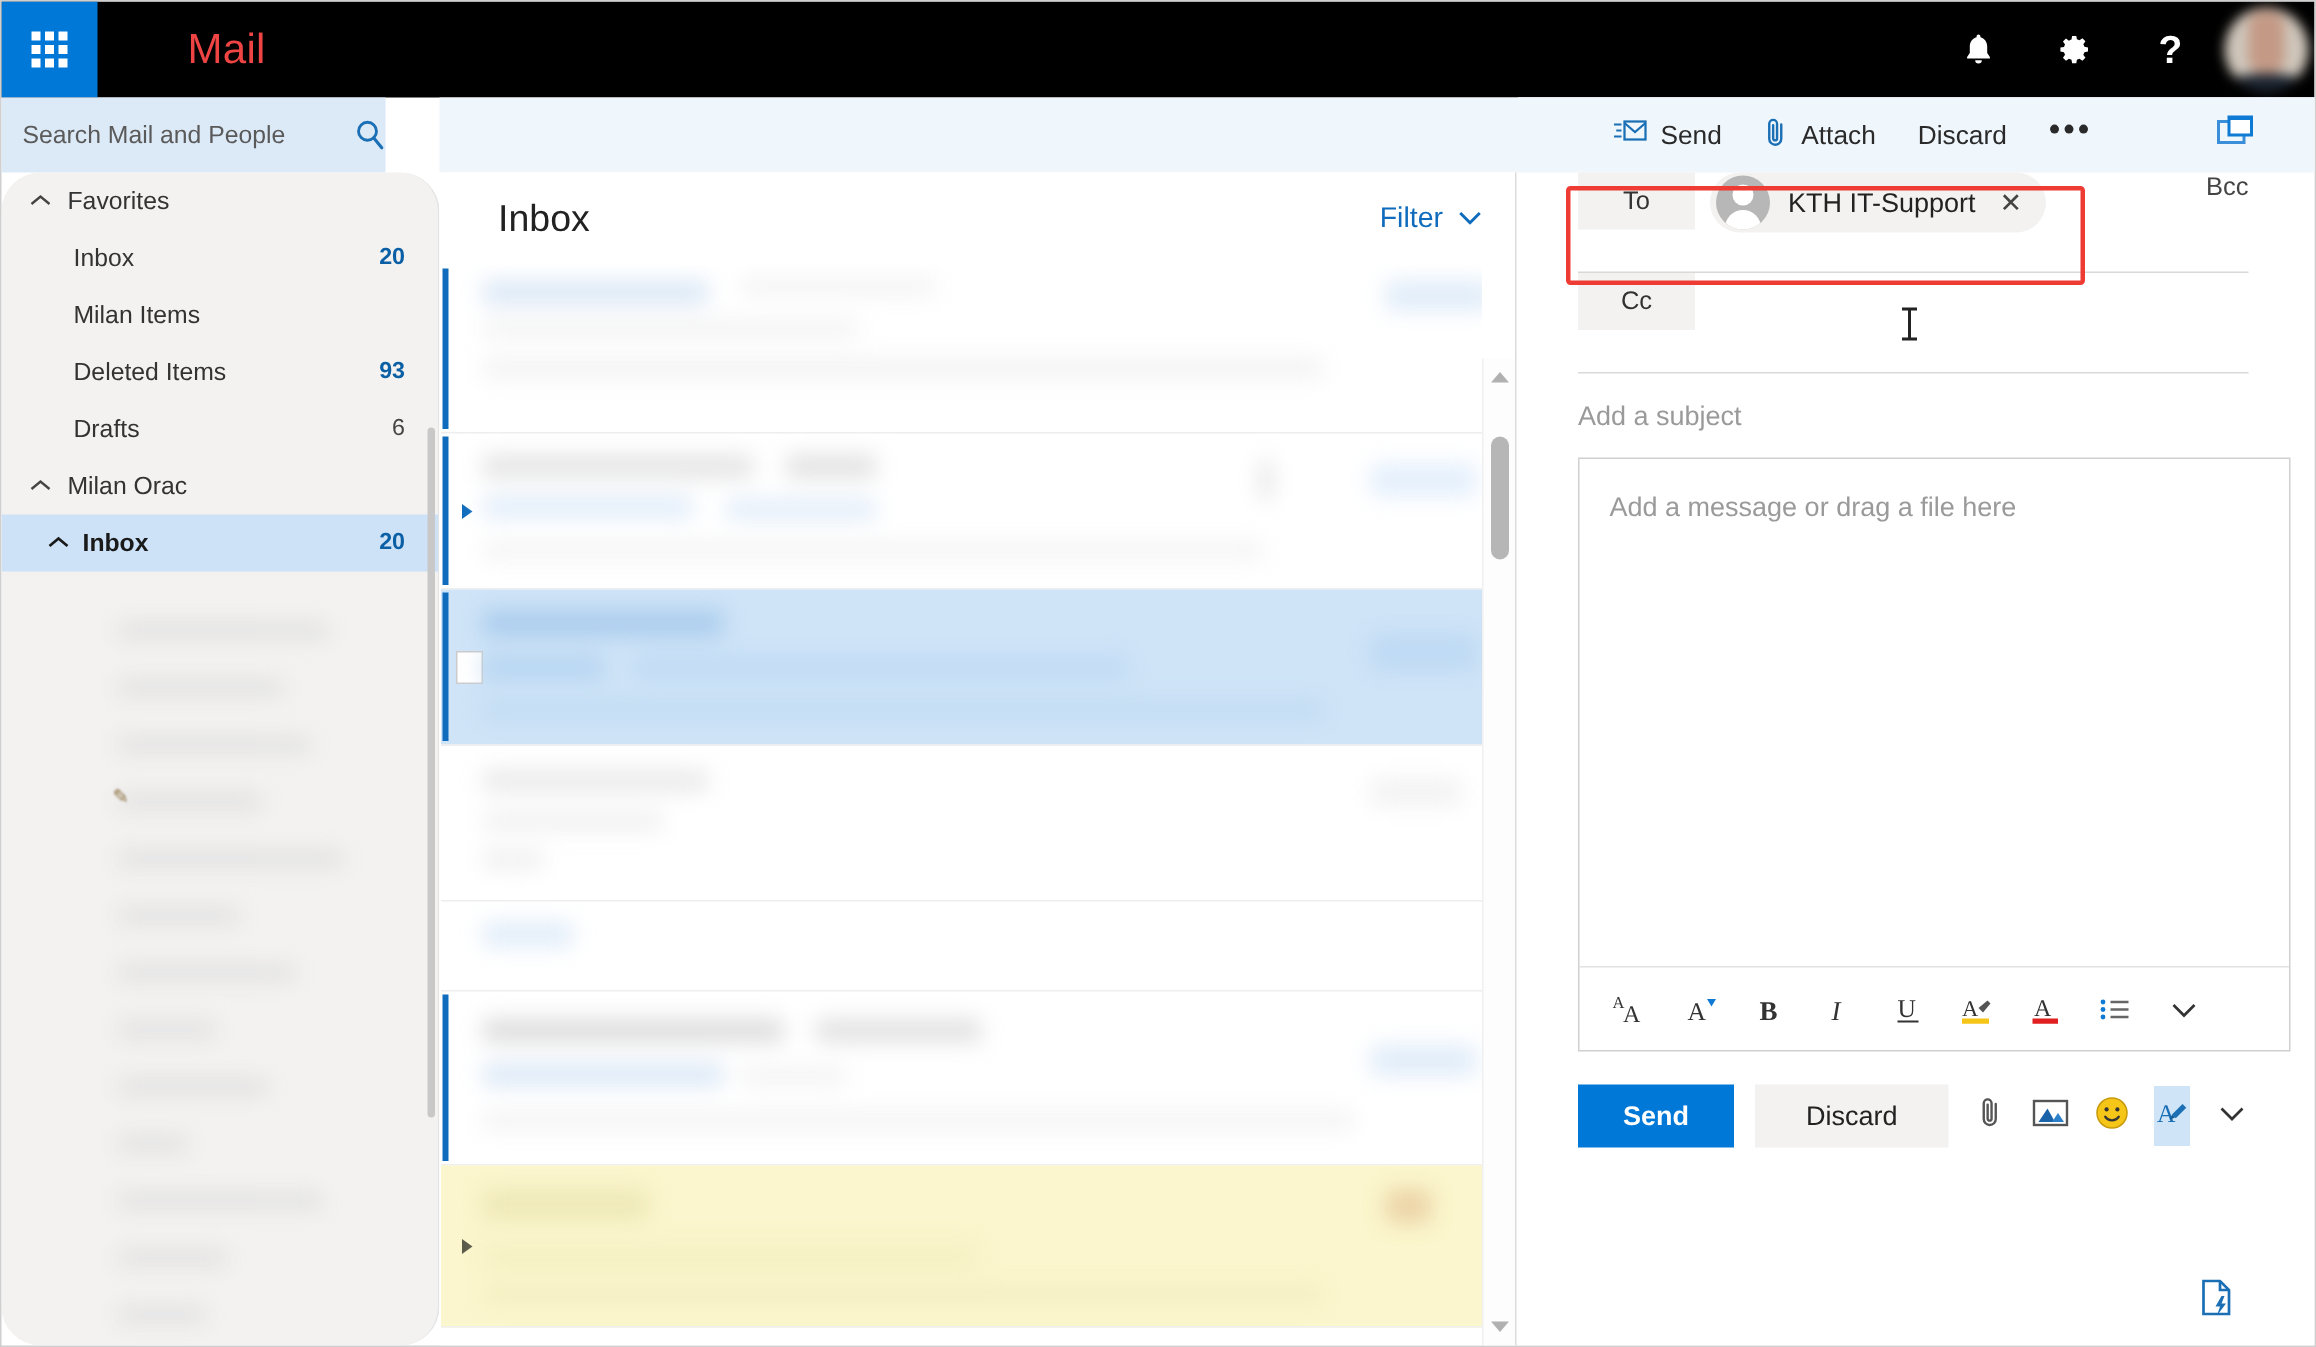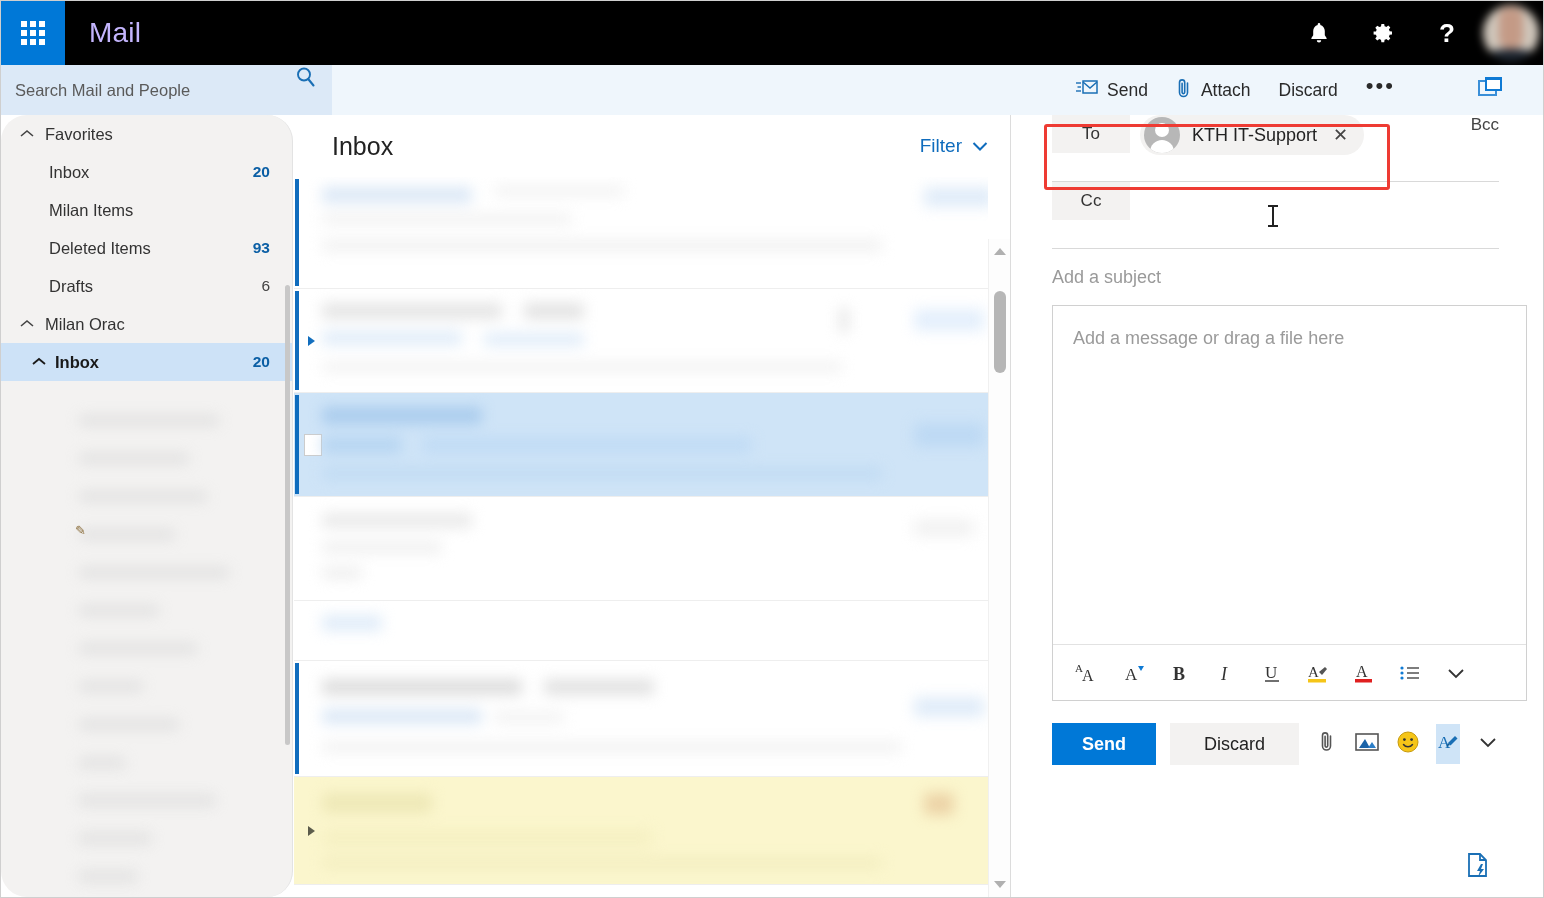--- a/index.html
+++ b/index.html
@@ -26,23 +26,24 @@
     width: 64px; height: 64px; background: #0078d7;
     display: flex; align-items: center; justify-content: center;
     cursor: pointer;
   }
   .waffle-grid {
     display: grid; grid-template-columns: repeat(3, 6px);
     grid-template-rows: repeat(3, 6px); gap: 3px;
   }
   .waffle-grid i { display: block; width: 6px; height: 6px; background: #fff; }
   .app-title {
-    color: #c4b5fd; font-size: 28px; font-weight: 400;
+    color: #ef4444; font-size: 28px; font-weight: 400;
     display: flex; align-items: center; padding-left: 24px;
     letter-spacing: .2px;
+    margin-left: 36px;
   }
   .topbar-right { margin-left: auto; display: flex; align-items: stretch; }
   .tb-btn {
     width: 64px; display: flex; align-items: center; justify-content: center;
     color: #fff; cursor: pointer;
   }
   .tb-btn svg { display: block; }
   .avatar-wrap {
     width: 64px; display: flex; align-items: center; justify-content: center;
     cursor: pointer;
@@ -56,22 +57,22 @@
     position: absolute; left: 16px; top: 2px; width: 24px; height: 42px;
     background: #c49a86; border-radius: 10px;
   }
   .avatar .shoulders {
     position: absolute; left: -4px; bottom: -10px; width: 64px; height: 22px;
     background: #1b2430; border-radius: 50% 50% 0 0;
   }
 
   
   .searchbar {
-    position: absolute; left: 0; top: 64px; width: 331px; height: 50px;
-    background: #dce9f7; display: flex; 
+    position: absolute; left: 0; top: 64px; width: 256px; height: 50px;
+    background: #dce9f7; display: flex; align-items: center;
     padding: 0 14px;
   }
   .search-input {
     flex: 1; border: none; outline: none; background: transparent;
     font-family: "Liberation Sans", sans-serif;
     font-size: 16.5px; color: #444;
   }
   .search-input::placeholder { color: #5a5a5a; }
   .search-icon { cursor: pointer; display: flex; }
   .searchbar-filler {

